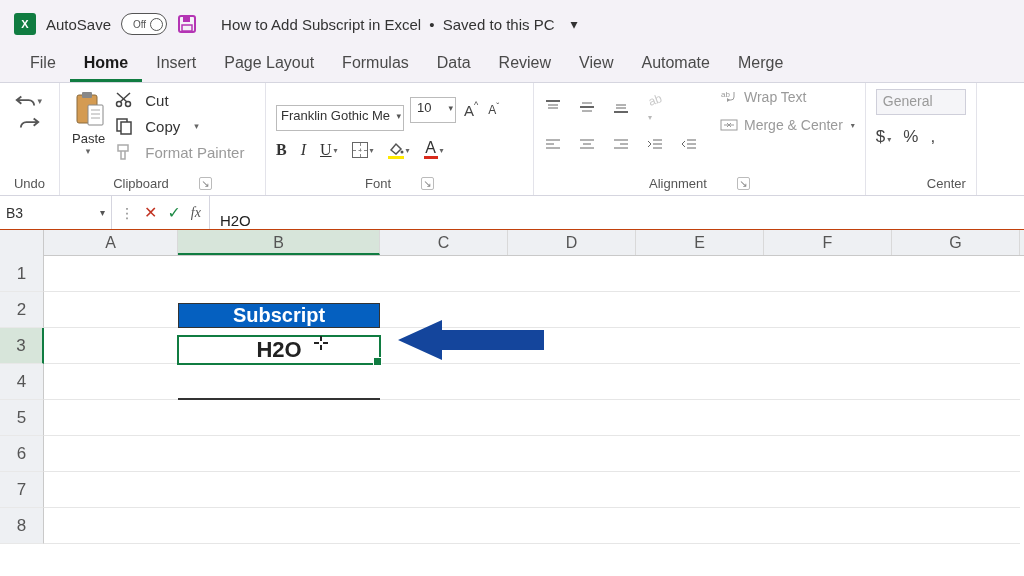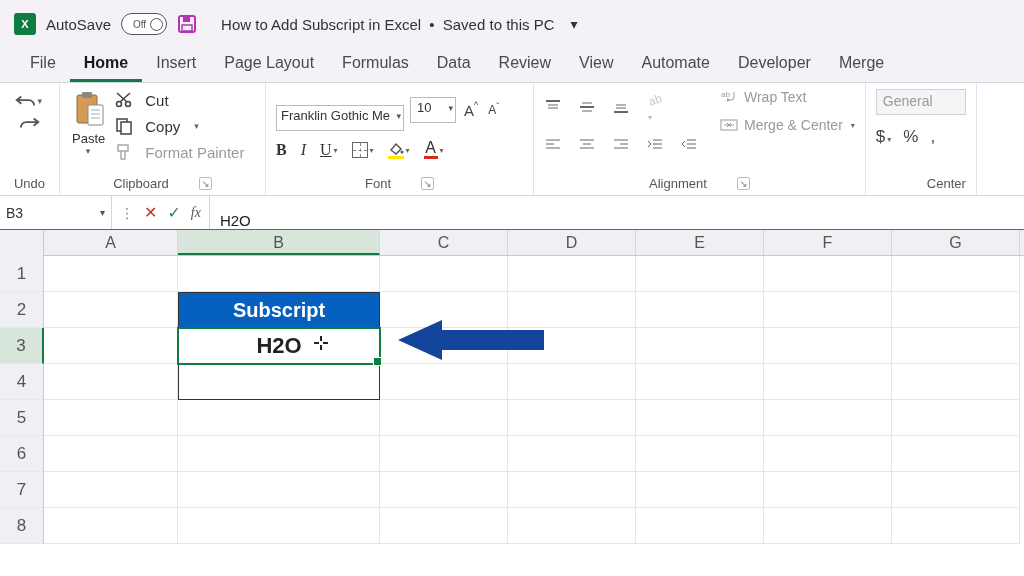--- a/index.html
+++ b/index.html
@@ -92,21 +92,21 @@
 .col-headers { display:flex; position:absolute; top:0; left:0; right:0; height:26px; background:#eef0f3; border-bottom:1px solid #c9c9c9; }
 .corner { width:44px; height:26px; border-right:1px solid #c9c9c9; background:#eef0f3; }
 .ch { text-align:center; font-size:16px; color:#555; border-right:1px solid #d9d9d9; line-height:26px; }
 .ch.sel { background:#d7e5da; border-bottom:2px solid #107c41; }
 
 .row-headers { position:absolute; top:26px; left:0; width:44px; }
 .rh { height:36px; line-height:36px; text-align:center; font-size:17px; color:#555; border-right:1px solid #c9c9c9; border-bottom:1px solid #e8e8e8; background:#eef0f3;}
 .rh.sel { background:#d7e5da; border-right:2px solid #107c41; }
 
 .cells { position:absolute; top:26px; left:44px; right:0; }
-.cell-row { display:flex; height:36px; }
+.cell-row { display:flex; height:36px;align-items:flex-end; }
 .cell { border-right:1px solid #e6e6e6; border-bottom:1px solid #e6e6e6; display:flex; align-items:center; justify-content:center; font-size:16px; }
 
 
 .hdr-cell { background:#0560c0; color:#fff; font-weight:bold; font-size:20px; font-family: 'Trebuchet MS', sans-serif; border:1px solid #333 !important; }
 .tbl-cell { border:1px solid #333 !important; background:#fff; font-size:22px; font-weight:bold; font-family: 'Trebuchet MS', sans-serif; color:#222;}
 .sel-cell { outline:2px solid #107c41; outline-offset:-1px; position:relative; }
 .sel-cell::after { content:''; position:absolute; right:-3px; bottom:-3px; width:7px; height:7px; background:#107c41; border:1px solid #fff;}
 
 .plus-cursor { position:absolute; font-size:18px; color:#222; font-weight:300; }
 .plus-cursor svg { display:block;}
@@ -142,21 +142,20 @@
 <div class="ribbon-tabs">
   <div class="tab">File</div>
   <div class="tab active">Home</div>
   <div class="tab">Insert</div>
   <div class="tab">Page Layout</div>
   <div class="tab">Formulas</div>
   <div class="tab">Data</div>
   <div class="tab">Review</div>
   <div class="tab">View</div>
   <div class="tab">Automate</div>
-  <div class="tab">Developer</div>
   <div class="tab">Merge</div>
 </div>
 
 <div class="ribbon">
 
   <div class="group undo-grp" style="width:60px;">
     <div class="btnrow">
       <span style="display:flex;align-items:center;">
         <svg width="22" height="16" viewBox="0 0 24 16">
             <path d="M8 3 L3 7 L8 11 M3 7 H16 A6 6 0 0 1 22 13" fill="none" stroke="#555" stroke-width="2"></path>

